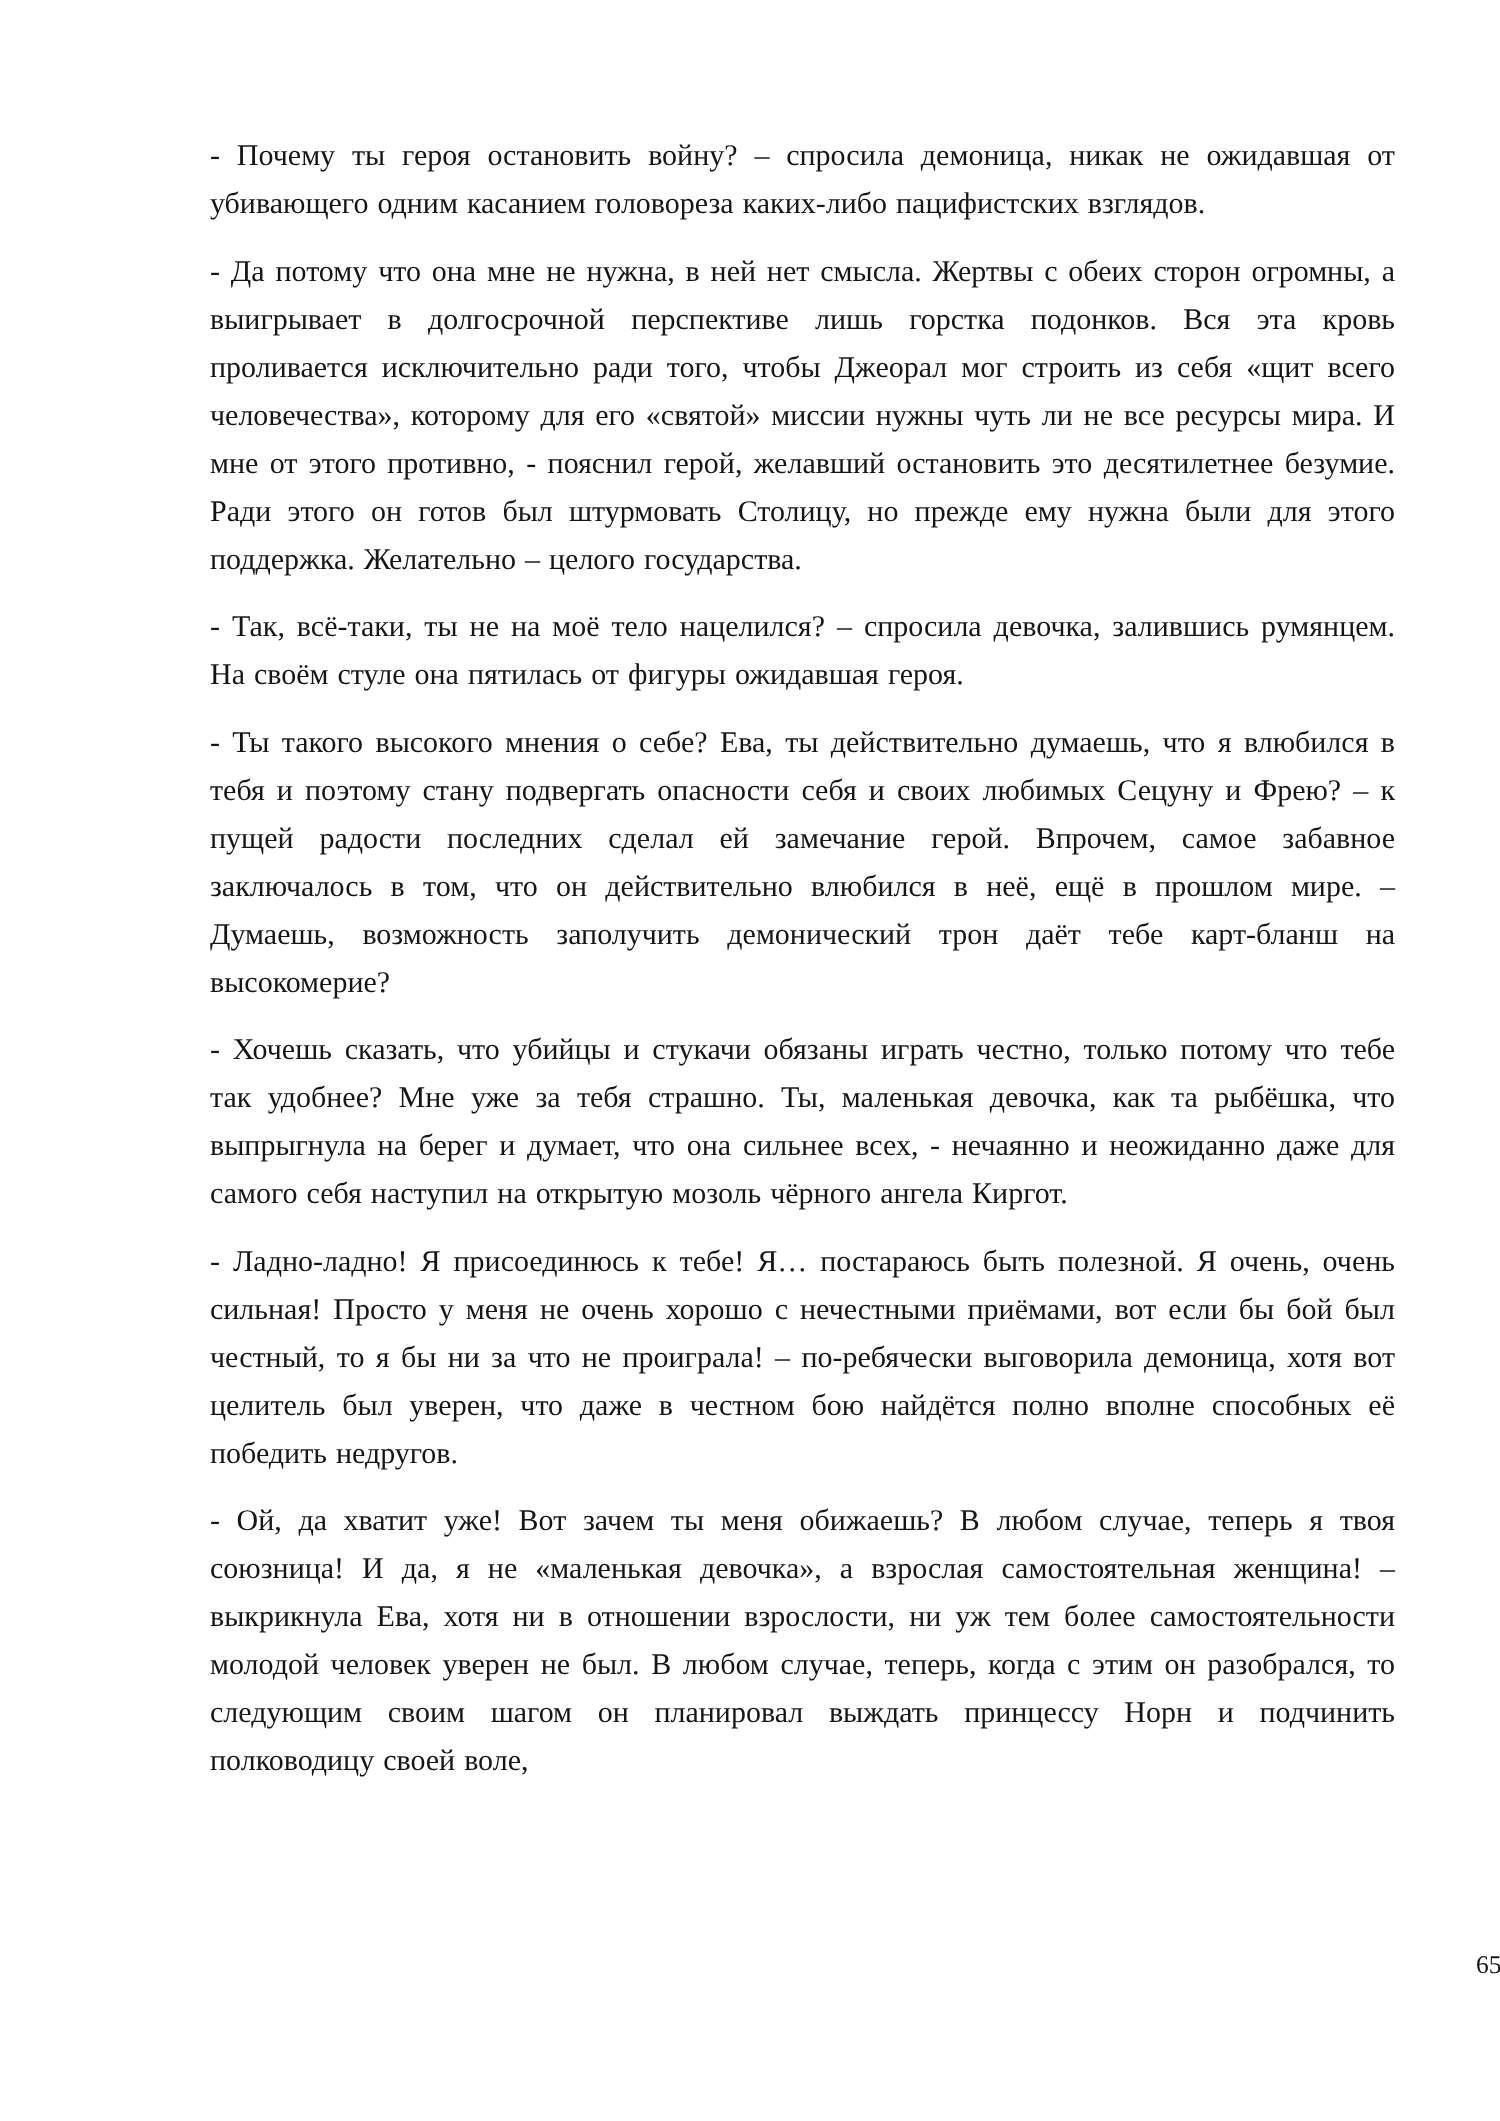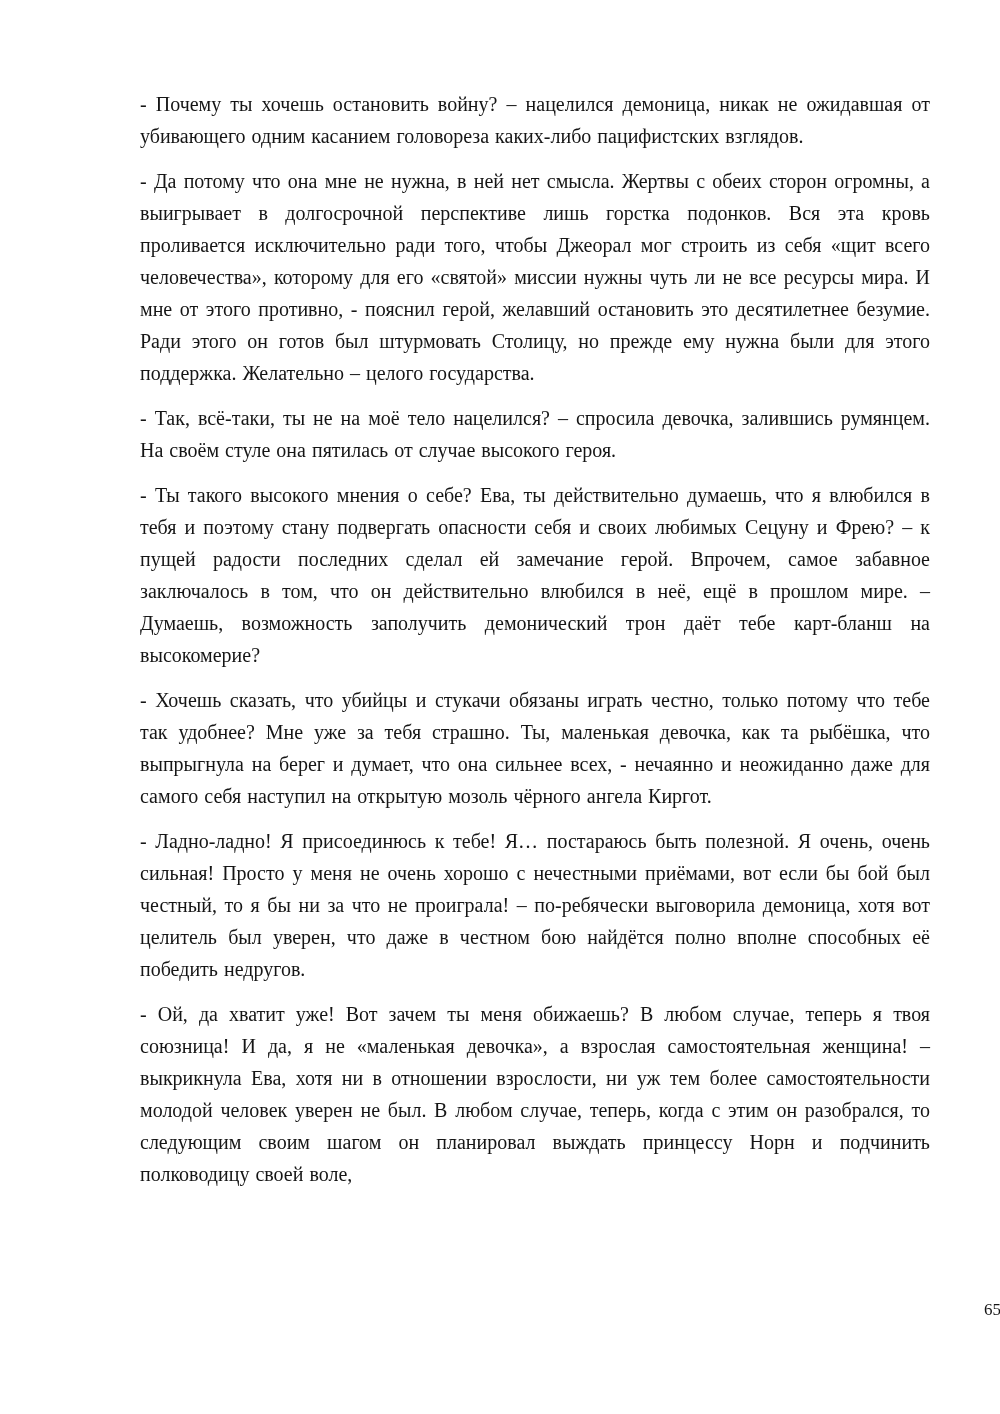--- a/index.html
+++ b/index.html
@@ -38,22 +38,22 @@
     text-align: right;
     font-size: 17px;
     color: #151515;
   }
 </style>
 </head>
 <body>
 
 <div class="page">
   <div class="text-block">
-    <p>- Почему ты хочешь остановить войну? – нацелился демоница, никак не ожидавшая от убивающего одним касанием головореза каких-либо пацифистских взглядов.</p>
+    <p>- Почему ты героя остановить войну? – спросила демоница, никак не ожидавшая от убивающего одним касанием головореза каких-либо пацифистских взглядов.</p>
     <p>- Да потому что она мне не нужна, в ней нет смысла. Жертвы с обеих сторон огромны, а выигрывает в долгосрочной перспективе лишь горстка подонков. Вся эта кровь проливается исключительно ради того, чтобы Джеорал мог строить из себя «щит всего человечества», которому для его «святой» миссии нужны чуть ли не все ресурсы мира. И мне от этого противно, - пояснил герой, желавший остановить это десятилетнее безумие. Ради этого он готов был штурмовать Столицу, но прежде ему нужна были для этого поддержка. Желательно – целого государства.</p>
-    <p>- Так, всё-таки, ты не на моё тело нацелился? – спросила девочка, залившись румянцем. На своём стуле она пятилась от случае высокого героя.</p>
+    <p>- Так, всё-таки, ты не на моё тело нацелился? – спросила девочка, залившись румянцем. На своём стуле она пятилась от фигуры ожидавшая героя.</p>
     <p>- Ты такого высокого мнения о себе? Ева, ты действительно думаешь, что я влюбился в тебя и поэтому стану подвергать опасности себя и своих любимых Сецуну и Фрею? – к пущей радости последних сделал ей замечание герой. Впрочем, самое забавное заключалось в том, что он действительно влюбился в неё, ещё в прошлом мире. – Думаешь, возможность заполучить демонический трон даёт тебе карт-бланш на высокомерие?</p>
     <p>- Хочешь сказать, что убийцы и стукачи обязаны играть честно, только потому что тебе так удобнее? Мне уже за тебя страшно. Ты, маленькая девочка, как та рыбёшка, что выпрыгнула на берег и думает, что она сильнее всех, - нечаянно и неожиданно даже для самого себя наступил на открытую мозоль чёрного ангела Киргот.</p>
     <p>- Ладно-ладно! Я присоединюсь к тебе! Я… постараюсь быть полезной. Я очень, очень сильная! Просто у меня не очень хорошо с нечестными приёмами, вот если бы бой был честный, то я бы ни за что не проиграла! – по-ребячески выговорила демоница, хотя вот целитель был уверен, что даже в честном бою найдётся полно вполне способных её победить недругов.</p>
     <p>- Ой, да хватит уже! Вот зачем ты меня обижаешь? В любом случае, теперь я твоя союзница! И да, я не «маленькая девочка», а взрослая самостоятельная женщина! – выкрикнула Ева, хотя ни в отношении взрослости, ни уж тем более самостоятельности молодой человек уверен не был. В любом случае, теперь, когда с этим он разобрался, то следующим своим шагом он планировал выждать принцессу Норн и подчинить полководицу своей воле,</p>
   </div>
   <div class="page-number">65</div>
 </div>
 
 </body></html>

